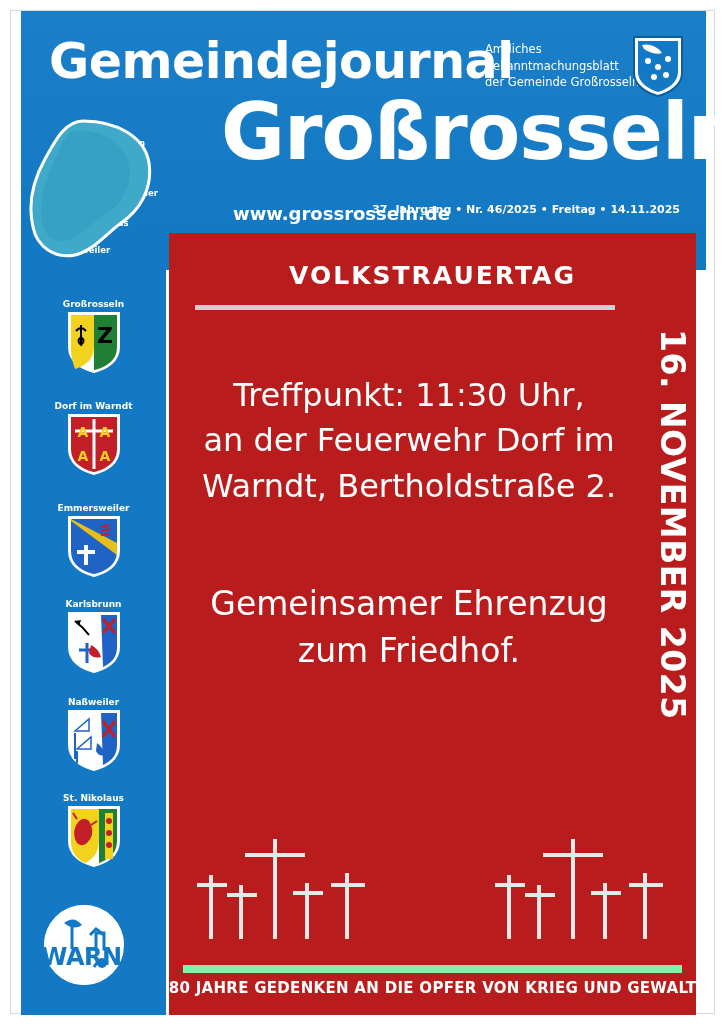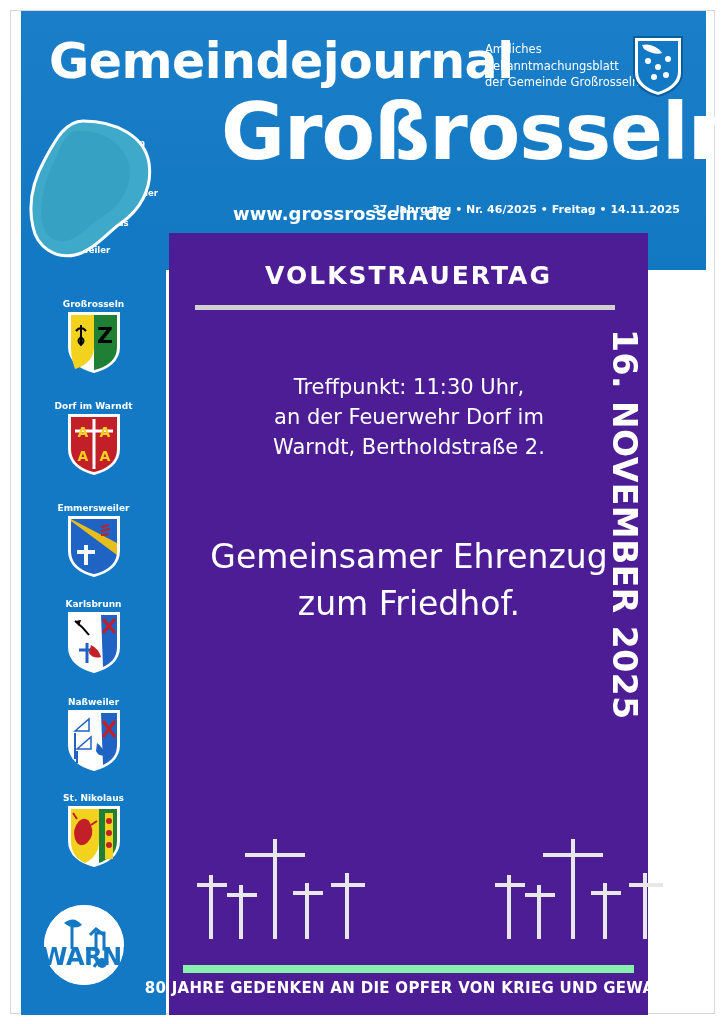--- a/index.html
+++ b/index.html
@@ -133,22 +133,22 @@
     font-size: 24px;
     font-weight: 700;
     color: #1479c4;
     letter-spacing: -0.5px;
   }
 
   
   .poster {
     position: absolute;
     left: 158px; top: 222px;
-    width: 479px; height: 782px;
-    background: #4c1d95;
+    width: 527px; height: 782px;
+    background: #b91c1c;
   }
   .poster-title {
     position: absolute;
     left: 0; top: 28px;
     width: 100%;
     text-align: center;
     color: #ffffff;
     font-size: 25px;
     font-weight: 700;
     letter-spacing: 2px;
@@ -172,21 +172,21 @@
     white-space: nowrap;
   }
   .poster-body {
     position: absolute;
     left: 20px; top: 140px;
     width: 440px;
     color: #ffffff;
     text-align: center;
   }
   .poster-body .p1 {
-    font-size: 21px;
+    font-size: 32px;
     line-height: 1.42;
     font-weight: 400;
   }
   .poster-body .p2 {
     font-size: 33px;
     line-height: 1.42;
     margin-top: 72px;
     font-weight: 400;
   }
   .crosses {

